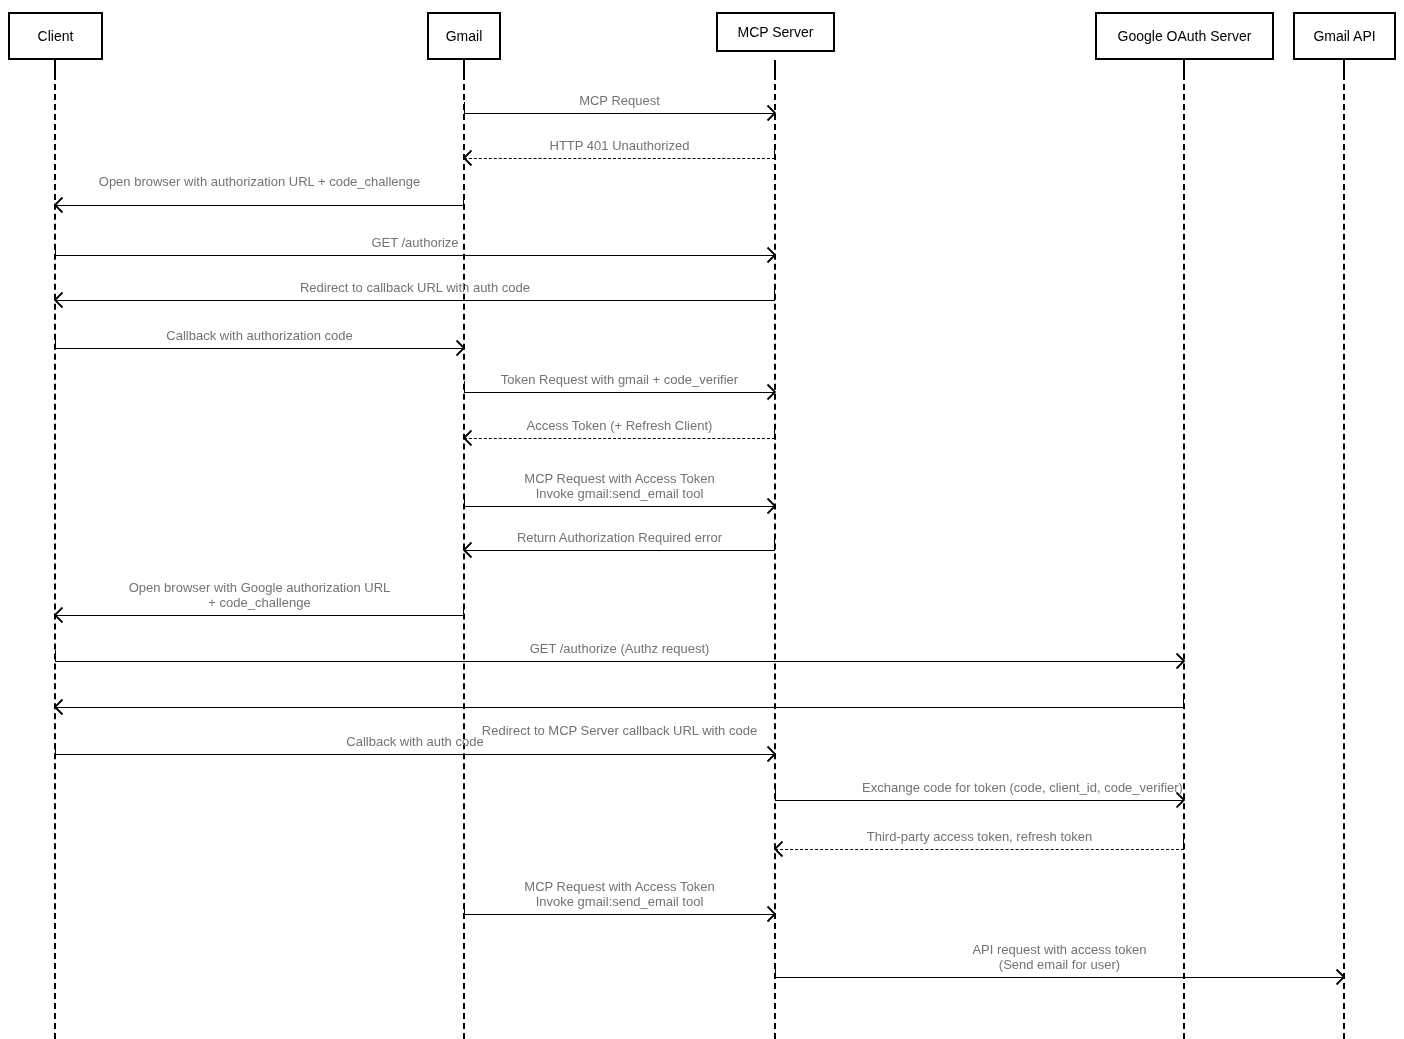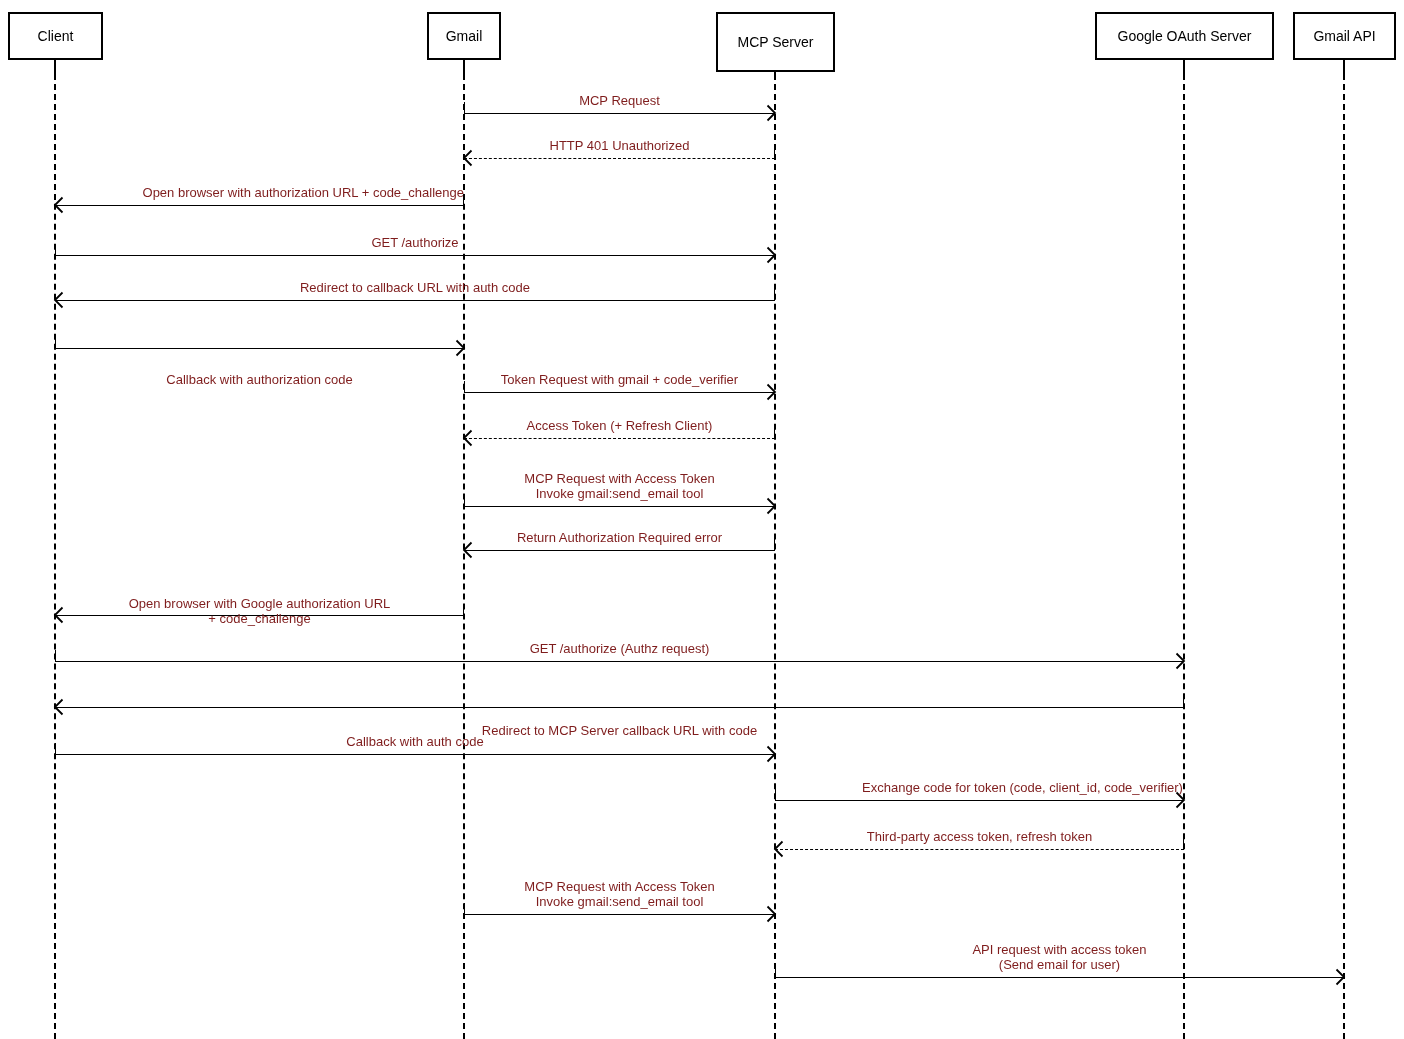--- a/index.html
+++ b/index.html
@@ -51,21 +51,21 @@
     height: 0;
     border-top: 1.6px solid #000000;
   }
   .msg-line.dashed {
     border-top: 1.6px dashed #000000;
   }
   .msg-label {
     position: absolute;
     font-size: 13px;
     line-height: 15px;
-    color: #7f1d1d;
+    color: #737373;
     text-align: center;
     white-space: pre;
     pointer-events: none;
   }
   .arrowhead {
     position: absolute;
     width: 16px;
     height: 16px;
     overflow: visible;
   }
@@ -100,21 +100,21 @@
       <div class="lifeline-stub" style="left: 1343px; top: 60px; height: 14px;"></div>
       <div class="lifeline" style="left: 1343px; top: 74px; height: 965px;"></div>
     </div>
   <div id="layer-boxes">
       <div class="participant-box" style="left: 8px; top: 12px; width: 95px; height: 48px;">
         <span class="participant-label">Client</span>
       </div>
       <div class="participant-box" style="left: 427px; top: 12px; width: 74px; height: 48px;">
         <span class="participant-label">Gmail</span>
       </div>
-      <div class="participant-box" style="left: 716px; top: 12px; width: 119px; height: 60px;">
+      <div class="participant-box" style="left: 716px; top: 12px; width: 119px; height: 40px;">
         <span class="participant-label">MCP Server</span>
       </div>
       <div class="participant-box" style="left: 1095px; top: 12px; width: 179px; height: 48px;">
         <span class="participant-label">Google OAuth Server</span>
       </div>
       <div class="participant-box" style="left: 1293px; top: 12px; width: 103px; height: 48px;">
         <span class="participant-label">Gmail API</span>
       </div>
     </div>
   <div id="layer-messages">
@@ -134,21 +134,21 @@
         </svg>
       </div>
       <div class="msg-label" style="left: 464px; width: 311px; top: 138px;">HTTP 401 Unauthorized</div>
       <div class="msg-line" style="left: 55px; top: 205px; width: 409px;"></div>
       <div class="tick-start" style="left: 463px; top: 194px;"></div>
       <div class="arrowhead" style="left: 47px; top: 197px;">
         <svg width="16" height="16" viewBox="0 0 16 16">
           <path d="M 15.5 0.5 L 8 8 L 15.5 15.5"></path>
         </svg>
       </div>
-      <div class="msg-label" style="left: 55px; width: 409px; top: 185px; text-align: right;">Open browser with authorization URL + code_challenge</div>
+      <div class="msg-label" style="left: 55px; width: 409px; top: 174px;">Open browser with authorization URL + code_challenge</div>
       <div class="msg-line" style="left: 55px; top: 255px; width: 720px;"></div>
       <div class="tick-start" style="left: 55px; top: 244px;"></div>
       <div class="arrowhead" style="left: 767px; top: 247px;">
         <svg width="16" height="16" viewBox="0 0 16 16">
           <path d="M 0.5 0.5 L 8 8 L 0.5 15.5"></path>
         </svg>
       </div>
       <div class="msg-label" style="left: 55px; width: 720px; top: 235px;">GET /authorize</div>
       <div class="msg-line" style="left: 55px; top: 300px; width: 720px;"></div>
       <div class="tick-start" style="left: 774px; top: 289px;"></div>
@@ -158,21 +158,21 @@
         </svg>
       </div>
       <div class="msg-label" style="left: 55px; width: 720px; top: 280px;">Redirect to callback URL with auth code</div>
       <div class="msg-line" style="left: 55px; top: 348px; width: 409px;"></div>
       <div class="tick-start" style="left: 55px; top: 337px;"></div>
       <div class="arrowhead" style="left: 456px; top: 340px;">
         <svg width="16" height="16" viewBox="0 0 16 16">
           <path d="M 0.5 0.5 L 8 8 L 0.5 15.5"></path>
         </svg>
       </div>
-      <div class="msg-label" style="left: 55px; width: 409px; top: 328px; margin-top: 44px;">Callback with authorization code</div>
+      <div class="msg-label" style="left: 55px; width: 409px; top: 328px;">Callback with authorization code</div>
       <div class="msg-line" style="left: 464px; top: 392px; width: 311px;"></div>
       <div class="tick-start" style="left: 464px; top: 381px;"></div>
       <div class="arrowhead" style="left: 767px; top: 384px;">
         <svg width="16" height="16" viewBox="0 0 16 16">
           <path d="M 0.5 0.5 L 8 8 L 0.5 15.5"></path>
         </svg>
       </div>
       <div class="msg-label" style="left: 464px; width: 311px; top: 372px;">Token Request with gmail + code_verifier</div>
       <div class="msg-line dashed" style="left: 464px; top: 438px; width: 311px;"></div>
       <div class="tick-start" style="left: 774px; top: 427px;"></div>
@@ -199,21 +199,21 @@
         </svg>
       </div>
       <div class="msg-label" style="left: 464px; width: 311px; top: 530px;">Return Authorization Required error</div>
       <div class="msg-line" style="left: 55px; top: 615px; width: 409px;"></div>
       <div class="tick-start" style="left: 463px; top: 604px;"></div>
       <div class="arrowhead" style="left: 47px; top: 607px;">
         <svg width="16" height="16" viewBox="0 0 16 16">
           <path d="M 15.5 0.5 L 8 8 L 15.5 15.5"></path>
         </svg>
       </div>
-      <div class="msg-label" style="left: 55px; width: 409px; top: 580px; margin-top: 16px;">Open browser with Google authorization URL
+      <div class="msg-label" style="left: 55px; width: 409px; top: 580px;">Open browser with Google authorization URL
 + code_challenge</div>
       <div class="msg-line" style="left: 55px; top: 661px; width: 1129px;"></div>
       <div class="tick-start" style="left: 55px; top: 650px;"></div>
       <div class="arrowhead" style="left: 1176px; top: 653px;">
         <svg width="16" height="16" viewBox="0 0 16 16">
           <path d="M 0.5 0.5 L 8 8 L 0.5 15.5"></path>
         </svg>
       </div>
       <div class="msg-label" style="left: 55px; width: 1129px; top: 641px;">GET /authorize (Authz request)</div>
       <div class="msg-line" style="left: 55px; top: 707px; width: 1129px;"></div>

